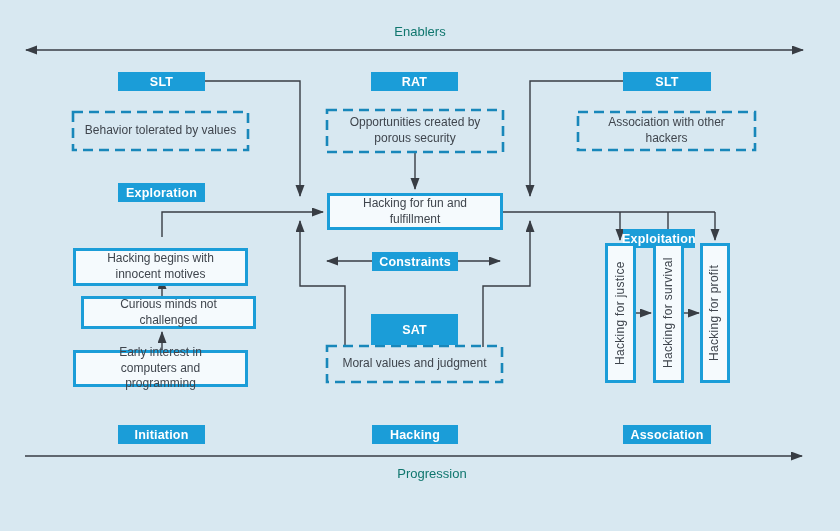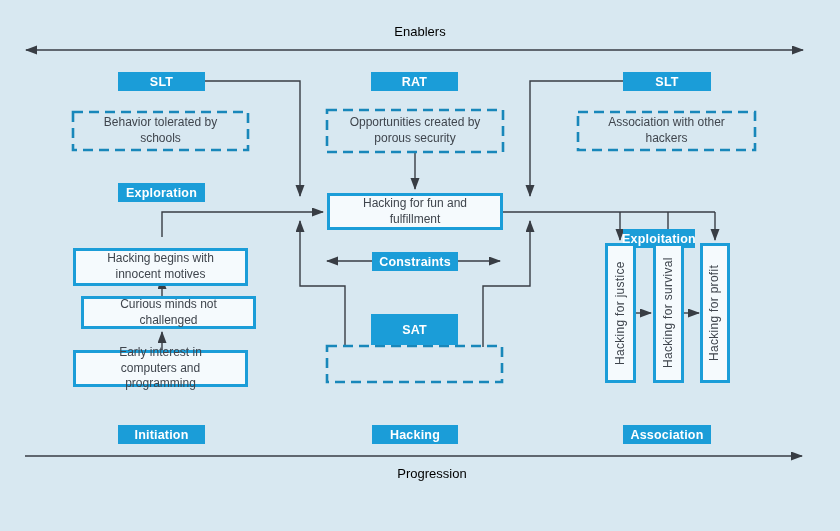--- a/index.html
+++ b/index.html
@@ -16,21 +16,21 @@
   #connectors {
     position: absolute;
     left: 0; top: 0;
     width: 840px; height: 531px;
   }
   .axis-label {
     position: absolute;
     left: 0; width: 840px;
     text-align: center;
     font-size: 13px;
-    color: #000000;
+    color: #0f766e;
   }
   .tag {
     position: absolute;
     background: #1b9dd8;
     color: #ffffff;
     font-size: 12.5px;
     font-weight: bold;
     display: flex;
     align-items: center;
     justify-content: center;
@@ -118,23 +118,24 @@
     </g>
   </svg>
 
   <div class="axis-label" style="top:24px;">Enablers</div>
   <div class="axis-label" style="top:466px;padding-left:24px;">Progression</div>
 
   <div class="tag" style="left:118px;top:72px;width:87px;height:19px;">SLT</div>
   <div class="tag" style="left:371px;top:72px;width:87px;height:19px;">RAT</div>
   <div class="tag" style="left:623px;top:72px;width:88px;height:19px;">SLT</div>
 
-  <div class="dashtext" style="left:73px;top:112px;width:175px;height:38px;">Behavior tolerated by schools</div>
+  <div class="dashtext" style="left:73px;top:112px;width:175px;height:38px;">Behavior tolerated by values</div>
   <div class="dashtext" style="left:327px;top:110px;width:176px;height:42px;">Opportunities created by porous security</div>
   <div class="dashtext" style="left:578px;top:112px;width:177px;height:38px;">Association with other hackers</div>
+  <div class="dashtext" style="left:327px;top:346px;width:175px;height:36px;">Moral values and judgment</div>
 
   <div class="tag" style="left:118px;top:183px;width:87px;height:19px;">Exploration</div>
   <div class="tag" style="left:623px;top:183px;width:72px;height:19px;margin-top:46px;">Exploitation</div>
 
   <div class="tag" style="left:372px;top:252px;width:86px;height:19px;">Constraints</div>
   <div class="tag" style="left:371px;top:314px;width:87px;height:31px;">SAT</div>
 
   <div class="node" style="left:327px;top:193px;width:176px;height:37px;">Hacking for fun and fulfillment</div>
 
   <div class="node" style="left:73px;top:350px;width:175px;height:37px;">Early interest in computers and programming</div>

